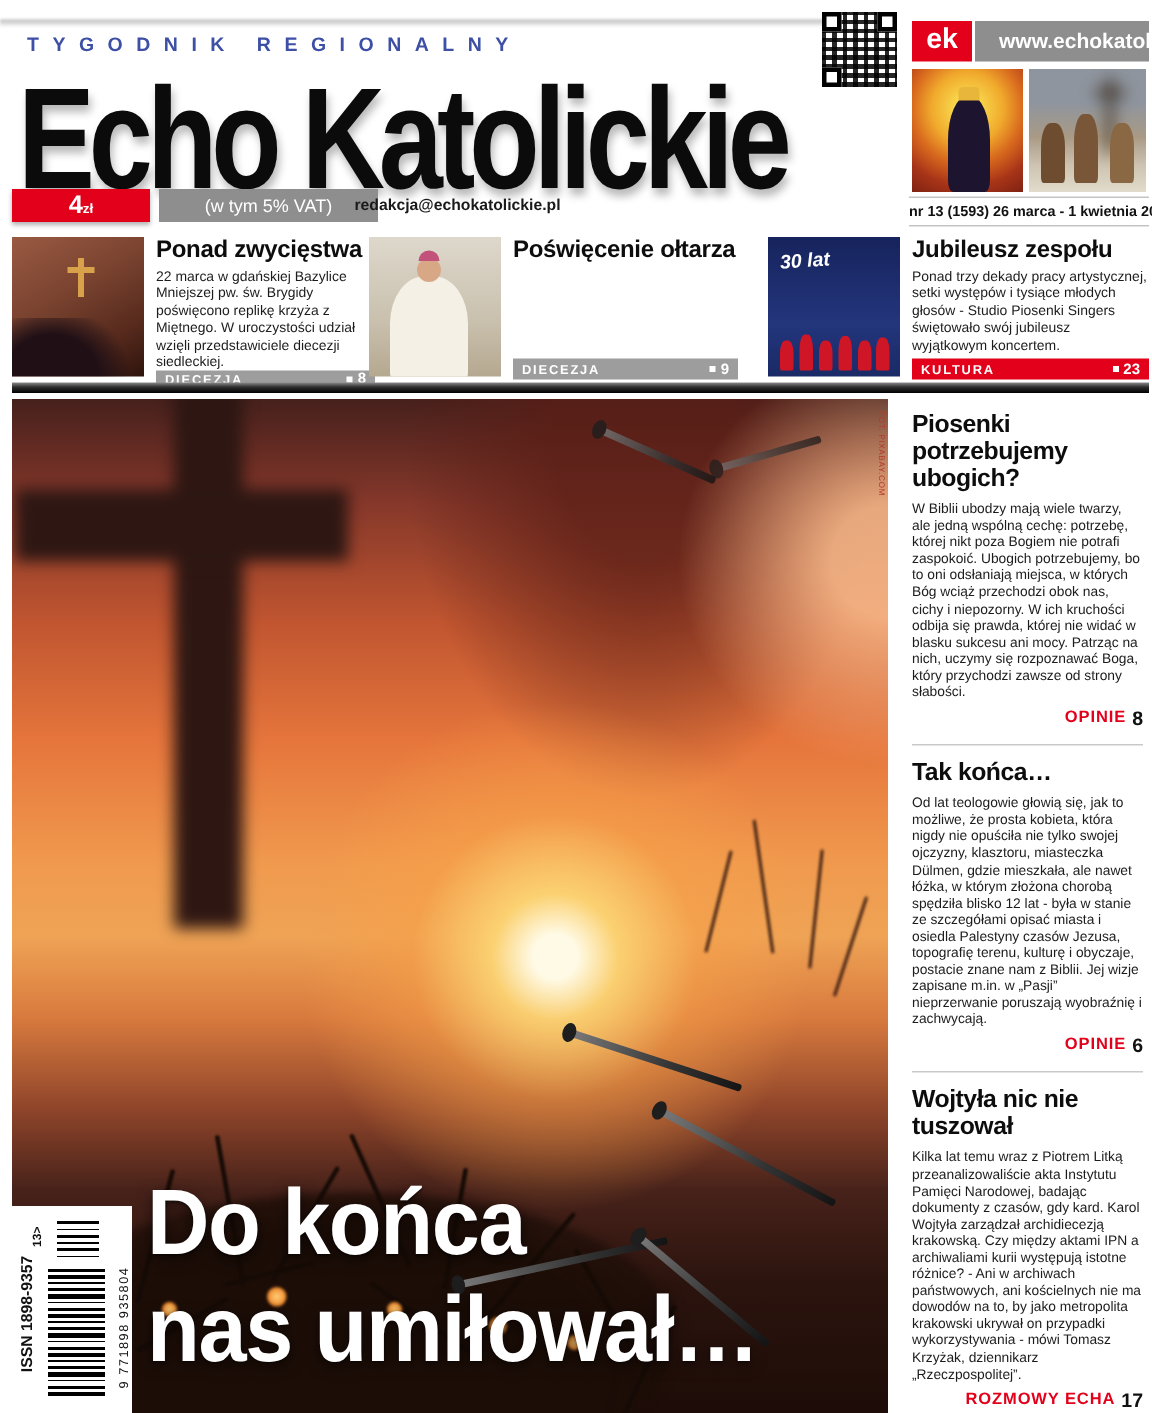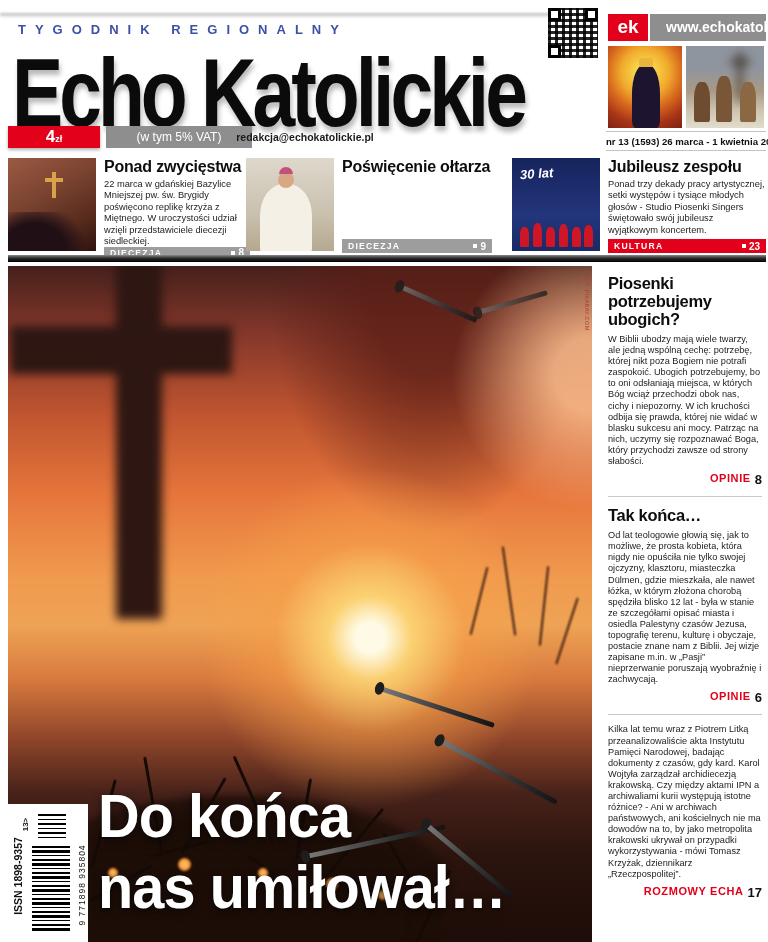--- a/index.html
+++ b/index.html
@@ -309,18 +309,19 @@
     <div class="rule"></div>
 
     <div class="article">
       <div class="atitle">Tak końca…</div>
       <div class="abody">Od lat teologowie głowią się, jak to możliwe, że prosta kobieta, która nigdy nie opuściła nie tylko swojej ojczyzny, klasztoru, miasteczka Dülmen, gdzie mieszkała, ale nawet łóżka, w którym złożona chorobą spędziła blisko 12 lat - była w stanie ze szczegółami opisać miasta i osiedla Palestyny czasów Jezusa, topografię terenu, kulturę i obyczaje, postacie znane nam z Biblii. Jej wizje zapisane m.in. w „Pasji” nieprzerwanie poruszają wyobraźnię i zachwycają.</div>
       <div class="afoot"><span class="sec">OPINIE</span><span class="pgnum">6</span></div>
     </div>
     <div class="rule"></div>
 
     <div class="article">
+      <div class="atitle">Wojtyła nic nie tuszował</div>
       <div class="abody">Kilka lat temu wraz z Piotrem Litką przeanalizowaliście akta Instytutu Pamięci Narodowej, badając dokumenty z czasów, gdy kard. Karol Wojtyła zarządzał archidiecezją krakowską. Czy między aktami IPN a archiwaliami kurii występują istotne różnice? - Ani w archiwach państwowych, ani kościelnych nie ma dowodów na to, by jako metropolita krakowski ukrywał on przypadki wykorzystywania - mówi Tomasz Krzyżak, dziennikarz „Rzeczpospolitej”.</div>
       <div class="afoot"><span class="sec">ROZMOWY ECHA</span><span class="pgnum">17</span></div>
     </div>
 
   </div>
 </div>
 
 </body></html>

